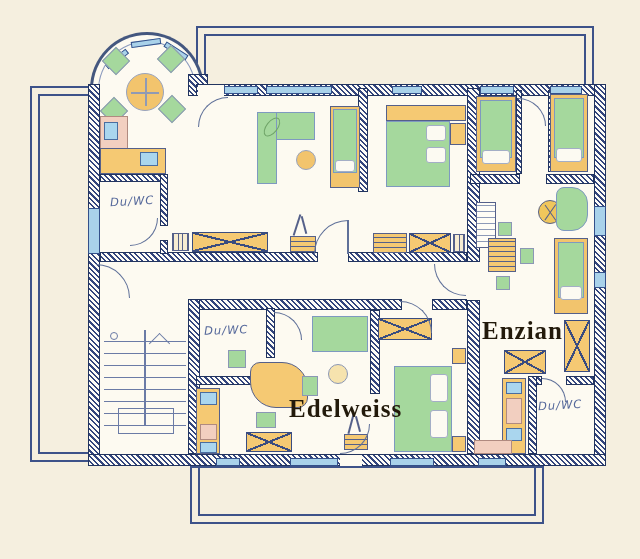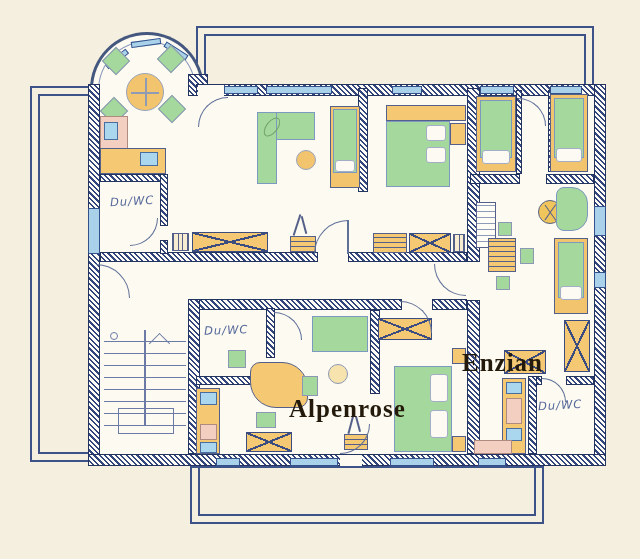--- a/index.html
+++ b/index.html
@@ -207,19 +207,19 @@
   <div class="a leaf" style="left:347px;top:220px;width:2px;height:34px;"></div>
   <div class="a arc" style="left:96px;top:264px;width:34px;height:34px;transform:rotate(90deg);"></div>
   <div class="a arc" style="left:130px;top:218px;width:28px;height:28px;transform:rotate(180deg);"></div>
   <div class="a arc" style="left:400px;top:301px;width:32px;height:32px;transform:rotate(90deg);"></div>
   <div class="a arc" style="left:434px;top:264px;width:32px;height:32px;transform:rotate(270deg);"></div>
   <div class="a arc" style="left:274px;top:312px;width:28px;height:28px;transform:rotate(90deg);"></div>
   <div class="a arc" style="left:542px;top:378px;width:24px;height:24px;transform:rotate(90deg);"></div>
   <div class="a arc" style="left:518px;top:98px;width:28px;height:28px;transform:rotate(90deg);"></div>
   <div class="a arc" style="left:340px;top:424px;width:30px;height:30px;transform:rotate(180deg);"></div>
 
-  <div class="room-label" style="left:289px;top:395px;">Alpenrose</div>
-  <div class="room-label" style="left:462px;top:317px;margin-top:32px;">Enzian</div>
+  <div class="room-label" style="left:289px;top:395px;">Edelweiss</div>
+  <div class="room-label" style="left:482px;top:317px;">Enzian</div>
   <div class="hand" style="left:110px;top:194px;transform:rotate(-3deg);">Du/WC</div>
   <div class="hand" style="left:204px;top:323px;transform:rotate(-2deg);">Du/WC</div>
   <div class="hand" style="left:538px;top:398px;transform:rotate(-3deg);">Du/WC</div>
 
 </div>
 
 </body></html>

